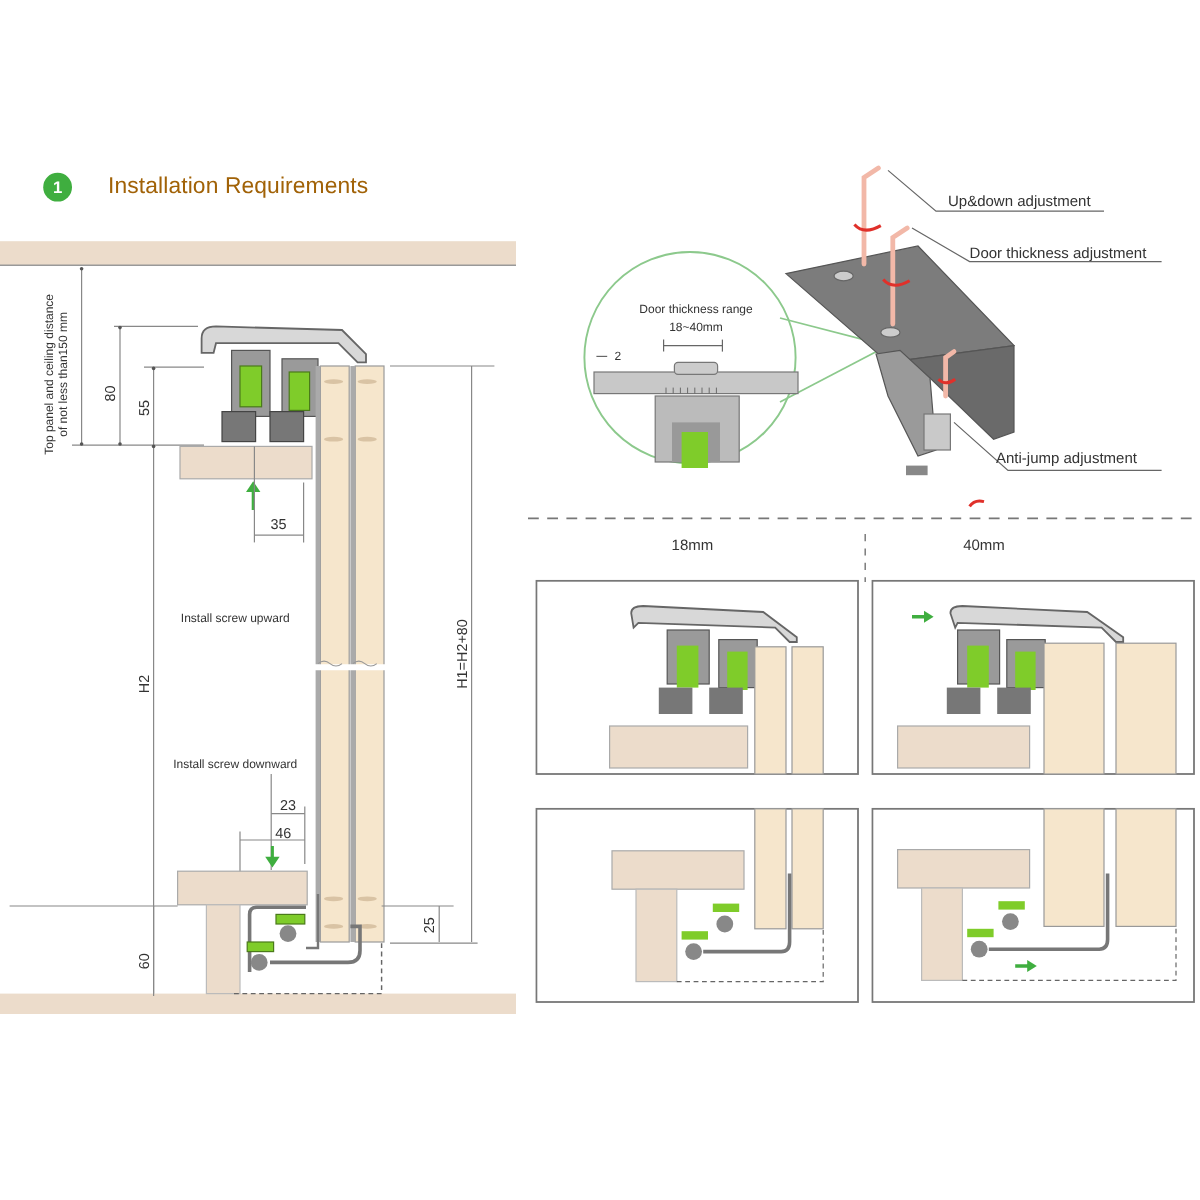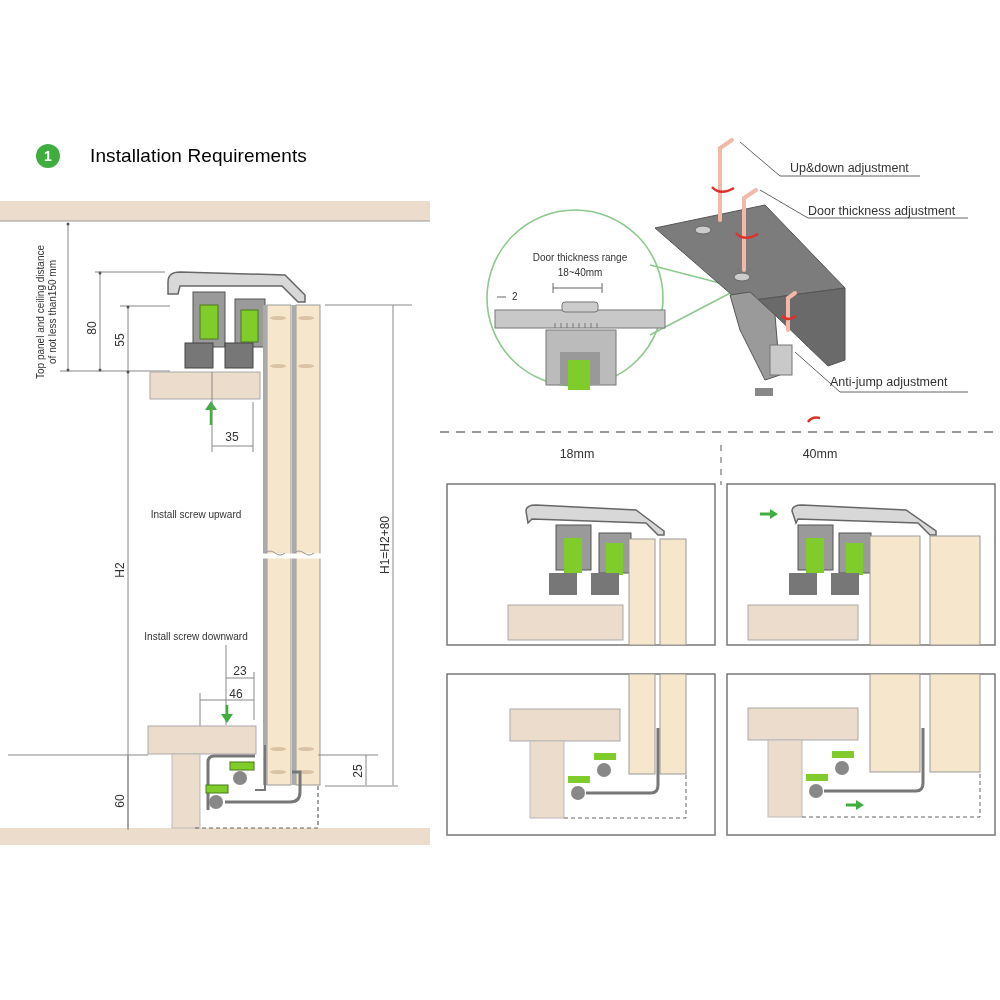--- a/index.html
+++ b/index.html
@@ -1,20 +1,20 @@
 <!DOCTYPE html>
 <html><head>
 <meta charset="utf-8">
 <style>
   html,body{margin:0;padding:0;background:#fff;}
   body{width:1000px;height:1000px;position:relative;overflow:hidden;font-family:"Liberation Sans",sans-serif;color:#333;}
   .abs{position:absolute;}
   #header{left:36px;top:142px;height:28px;display:flex;align-items:center;}
   #step-badge{width:24px;height:24px;border-radius:50%;background:#3fae3f;color:#fff;font-size:14px;font-weight:bold;display:flex;align-items:center;justify-content:center;}
-  #header-title{margin-left:30px;font-size:19px;color:#000000;letter-spacing:0.1px;}
+  #header-title{margin-left:30px;font-size:19px;color:#a16207;letter-spacing:0.1px;}
   svg text{font-family:"Liberation Sans",sans-serif;fill:#333;}
   .dim-text{font-size:12px;}
   .small-text{font-size:10px;}
   .label-text{font-size:12.5px;}
 </style>
 </head>
 <body>
 
 <div id="header" class="abs">
   <div id="step-badge">1</div>

